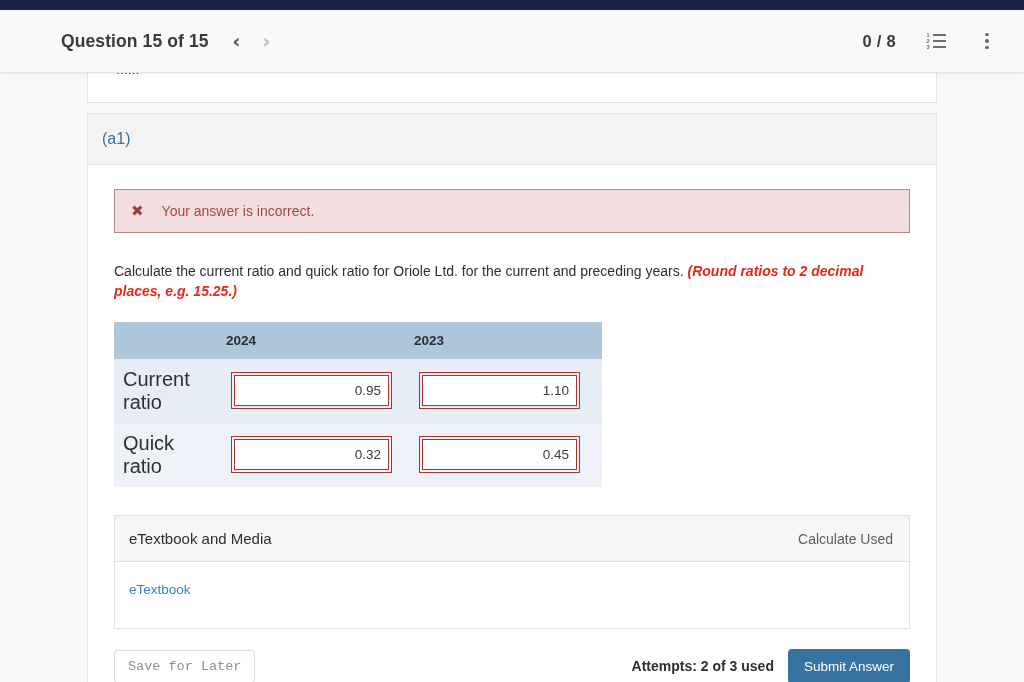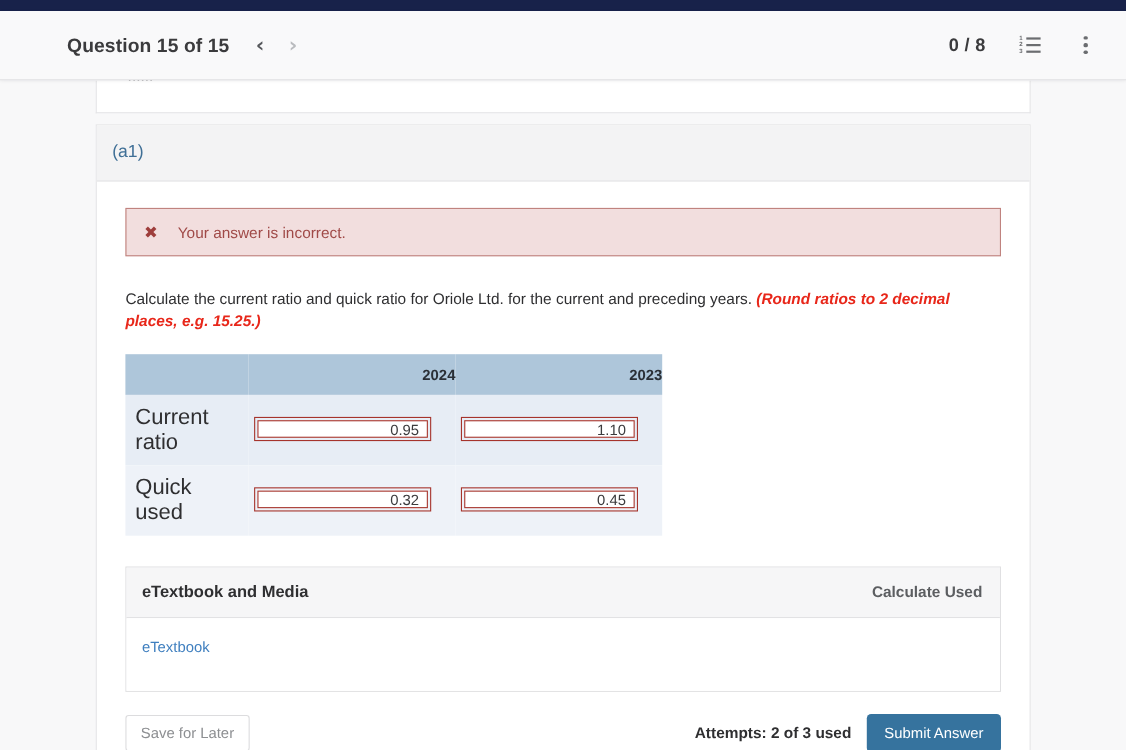--- a/index.html
+++ b/index.html
@@ -180,65 +180,64 @@
     border-collapse: collapse;
     width: 488px;
     margin-bottom: 28px;
     table-layout: fixed;
   }
   .ratio-table th {
     background: #aec6da;
     color: #2a2f36;
     font-size: 13.5px;
     font-weight: bold;
-    text-align: right;
+    text-align: left;
     padding: 11px 0;
     margin-top: 14px;
   }
   .ratio-table th.corner { width: 112px; }
   .ratio-table td {
     background: #e7edf5;
     padding: 9px 8px;
     vertical-align: middle;
   }
   .ratio-table tr.alt td { background: #eef2f8; }
   .ratio-table td.label {
     font-size: 20px;
     color: #2f2f31;
     padding-left: 9px;
     background: #e7edf5;
   }
   .ratio-table tr.alt td.label { background: #eef2f8; }
 
   .answer-input {
     width: 155px;
-    height: 16px;
+    height: 31px;
     border: 1px solid #a6342c;
     outline: 1px solid #a6342c;
     outline-offset: 2px;
     background: #ffffff;
     text-align: right;
     padding: 0 7px;
     font-family: "Liberation Sans", sans-serif;
     font-size: 13.5px;
     color: #3b3b3d;
   }
 
   
   .etb {
     border: 1px solid #e0e0e2;
     margin-bottom: 0;
   }
   .etb-head {
     background: #f6f6f7;
     border-bottom: 1px solid #e0e0e2;
     display: flex;
-    align-items: center;
+    align-items: flex-end;
     padding: 14px 16px 14px 14px;
-    font-weight: bold;
   }
   .etb-title { font-size: 15px; color: #2f2f31; }
   .etb-assist {
     margin-left: auto;
     font-size: 14px;
     color: #5c5e61;
   }
   .etb-body {
     background: #ffffff;
     padding: 18px 14px 30px 14px;
@@ -256,21 +255,21 @@
     padding: 20px 0 26px 0;
   }
   .btn-save {
     border: 1px solid #dcdcde;
     background: #ffffff;
     color: #8d8f92;
     font-size: 13.5px;
     padding: 8px 13px;
     border-radius: 3px;
     cursor: pointer;
-    font-family: Liberation Sans, sans-serif;
+    font-family: Liberation Mono, monospace;
   }
   .footer-right {
     margin-left: auto;
     display: flex;
     align-items: center;
     gap: 14px;
   }
   .attempts {
     font-size: 14px;
     color: #2f2f31;
@@ -360,21 +359,21 @@
           <tr>
             <td class="label">Current ratio</td>
             <td>
               <input class="answer-input" type="text" value="0.95" style="">
             </td>
             <td>
               <input class="answer-input" type="text" value="1.10" style="">
             </td>
           </tr>
           <tr class="alt">
-            <td class="label">Quick used</td>
+            <td class="label">Quick ratio</td>
             <td>
               <input class="answer-input" type="text" value="0.32" style="">
             </td>
             <td>
               <input class="answer-input" type="text" value="0.45" style="">
             </td>
           </tr>
         </tbody>
       </table>
 

